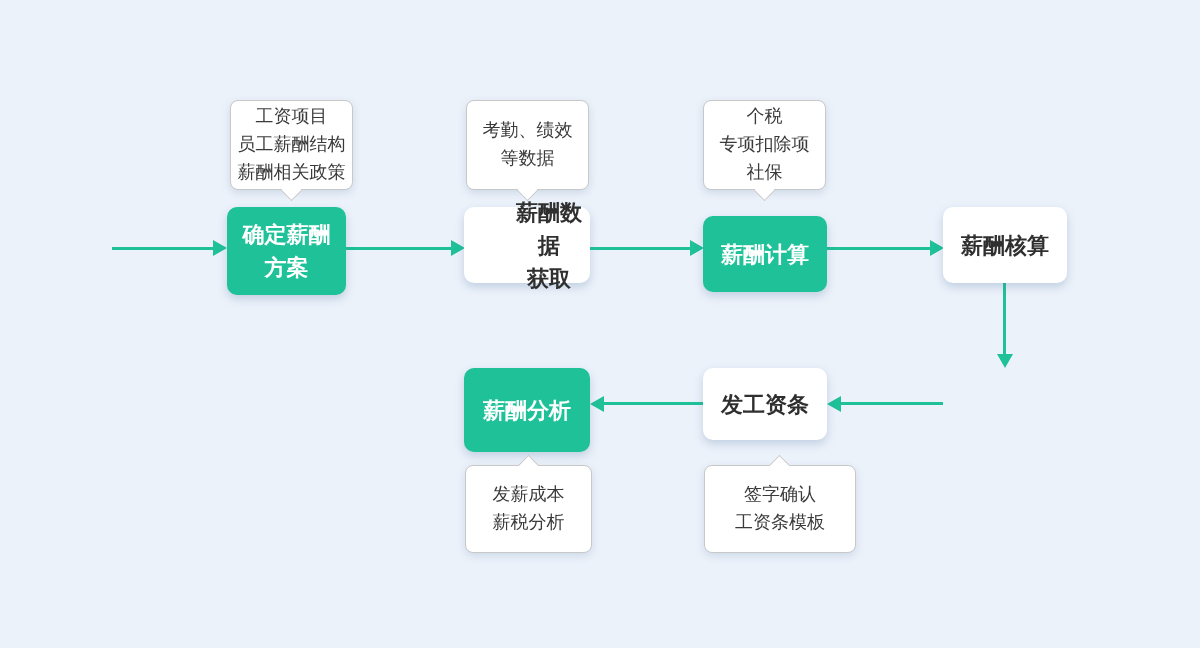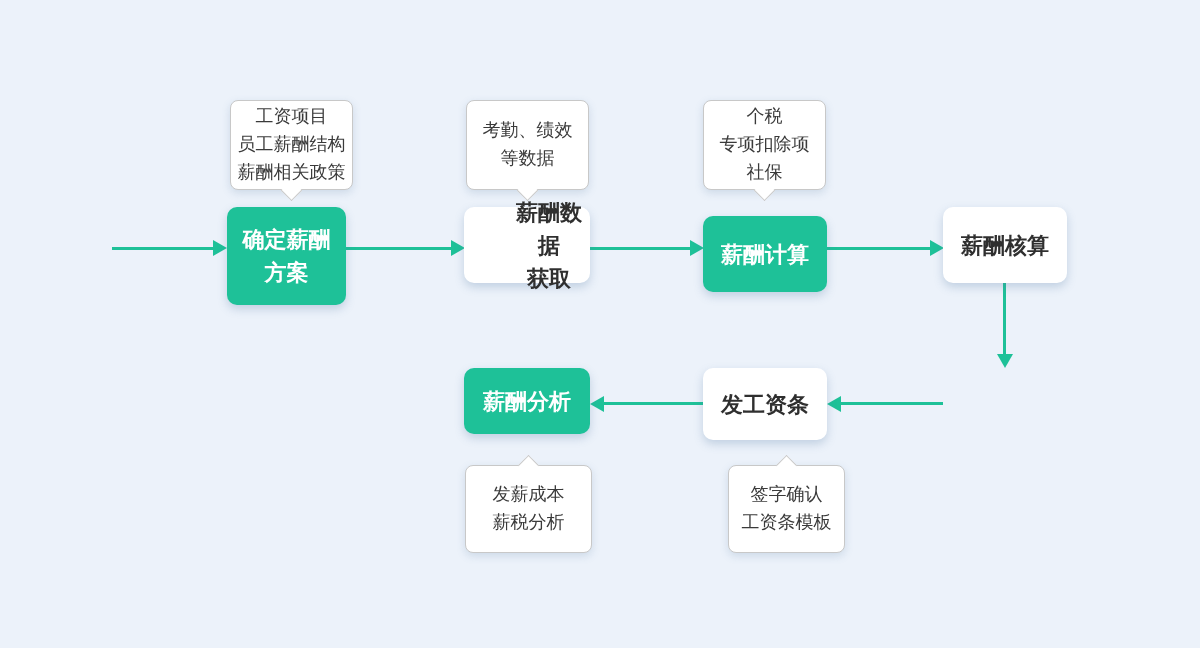--- a/index.html
+++ b/index.html
@@ -129,39 +129,39 @@
 
   <div class="line v" style="left:1003px; top:283px; height:71px;"></div>
   <div class="head down" style="left:997px; top:354px;"></div>
 
   <div class="line h" style="left:840px; top:402px; width:103px;"></div>
   <div class="head left" style="left:827px; top:396px;"></div>
 
   <div class="line h" style="left:603px; top:402px; width:100px;"></div>
   <div class="head left" style="left:590px; top:396px;"></div>
 
-  <div class="node primary" style="left:227px; top:207px; width:119px; height:98px;">
+  <div class="node primary" style="left:227px; top:207px; width:119px; height:88px;">
     <span class="label">确定薪酬
 方案</span>
   </div>
   <div class="node default" style="left:464px; top:207px; width:126px; height:76px;padding-left:44px;">
     <span class="label">薪酬数据
 获取</span>
   </div>
   <div class="node primary" style="left:703px; top:207px; width:124px; height:76px;margin-top:9px;">
     <span class="label">薪酬计算</span>
   </div>
   <div class="node default" style="left:943px; top:207px; width:124px; height:76px;align-items:center;">
     <span class="label">薪酬核算</span>
   </div>
 
   <div class="node default" style="left:703px; top:368px; width:124px; height:72px;font-family:Liberation Serif, serif;">
     <span class="label">发工资条</span>
   </div>
-  <div class="node primary" style="left:464px; top:368px; width:126px; height:66px;">
+  <div class="node primary" style="left:464px; top:368px; width:126px; height:84px;">
     <span class="label">薪酬分析</span>
   </div>
 
   <div class="callout above" style="left:230px; top:100px; width:123px; height:90px;">
     <span class="callout-text">工资项目
 员工薪酬结构
 薪酬相关政策</span>
     <span class="pointer"></span>
   </div>
   <div class="callout above" style="left:466px; top:100px; width:123px; height:90px;">
@@ -174,19 +174,19 @@
 专项扣除项
 社保</span>
     <span class="pointer"></span>
   </div>
 
   <div class="callout below" style="left:465px; top:465px; width:127px; height:88px;">
     <span class="callout-text">发薪成本
 薪税分析</span>
     <span class="pointer"></span>
   </div>
-  <div class="callout below" style="left:728px; top:465px; width:117px; height:88px;">
+  <div class="callout below" style="left:704px; top:465px; width:152px; height:88px;">
     <span class="callout-text">签字确认
 工资条模板</span>
     <span class="pointer"></span>
   </div>
 
 </div>
 
 </body></html>

